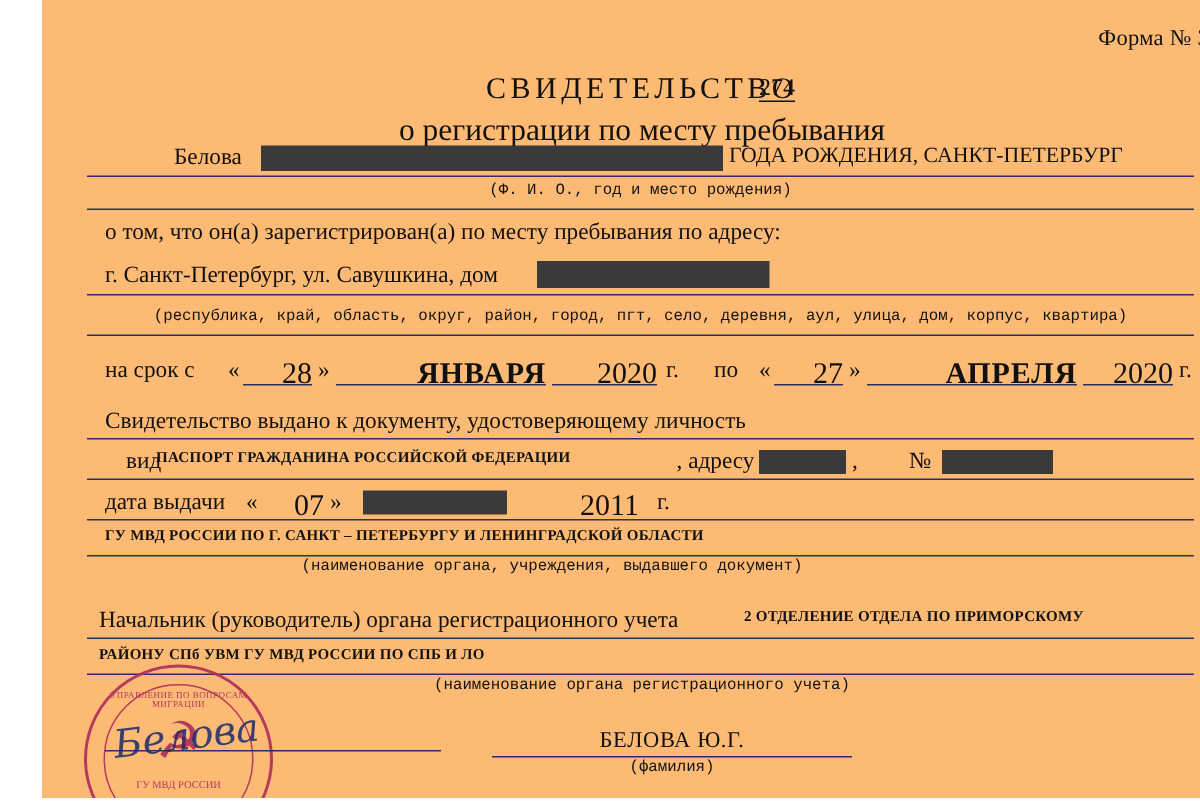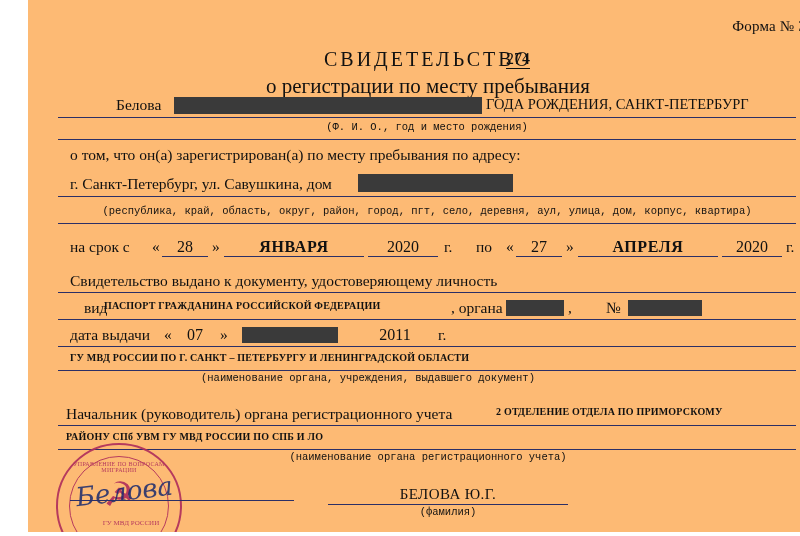--- a/index.html
+++ b/index.html
@@ -66,22 +66,22 @@
     font-size: 10.5px;
     color: #111;
     text-align: center;
     font-family: Liberation Mono, monospace;
   }
   .small-caps-line {
     font-size: 10px;
     font-weight: bold;
   }
   .underline-val {
-    font-size: 16px;
-    text-align: center;
+    font-size: 20px;
+    text-align: right;
   }
   .sign-name {
     font-size: 15px;
   }
   
   .stamp {
     left: 28px;
     top: 443px;
     width: 122px;
     height: 122px;
@@ -115,21 +115,21 @@
     left: 0;
     width: 100%;
     text-align: center;
     color: #b0305c;
     font-size: 6px;
     letter-spacing: .3px;
   }
   .stamp-txt-top { top: 16px; }
   .stamp-mid {
     position: absolute;
-    left: 12px;
+    left: 0;
     width: 100%;
     top: 74px;
     text-align: center;
     color: #b0305c;
     font-size: 7px;
   }
   .signature {
     left: 48px;
     top: 472px;
     width: 170px;
@@ -191,21 +191,21 @@
   <div class="abs line" style="left:550px; top:256px; width:140px;"></div>
   <div class="abs underline-val" style="left:694px; top:238px; width:60px;">2020</div>
   <div class="abs line" style="left:694px; top:256px; width:60px;"></div>
   <div class="abs row-label" style="left:758px; top:238px;">г.</div>
 
   <div class="abs row-label" style="left:42px; top:272px;">Свидетельство выдано к документу, удостоверяющему личность</div>
   <div class="abs line" style="left:30px; top:292px; width:738px;"></div>
 
   <div class="abs row-label" style="left:56px; top:299px;">вид</div>
   <div class="abs small-caps-line" style="left:76px; top:300px; letter-spacing:.2px;">ПАСПОРТ ГРАЖДАНИНА РОССИЙСКОЙ ФЕДЕРАЦИИ</div>
-  <div class="abs row-label" style="left:423px; top:299px;">, органа</div>
+  <div class="abs row-label" style="left:423px; top:299px;">, адресу</div>
   <div class="abs redact" style="left:478px; top:300px; width:58px; height:16px;"></div>
   <div class="abs row-label" style="left:540px; top:299px;">,</div>
   <div class="abs row-label" style="left:578px; top:299px;">№</div>
   <div class="abs redact" style="left:600px; top:300px; width:74px; height:16px;"></div>
   <div class="abs line" style="left:30px; top:319px; width:738px;"></div>
 
   <div class="abs row-label" style="left:42px; top:326px;">дата выдачи</div>
   <div class="abs row-label" style="left:136px; top:326px;">«</div>
   <div class="abs underline-val" style="left:146px; top:326px; width:42px;">07</div>
   <div class="abs row-label" style="left:192px; top:326px;">»</div>

